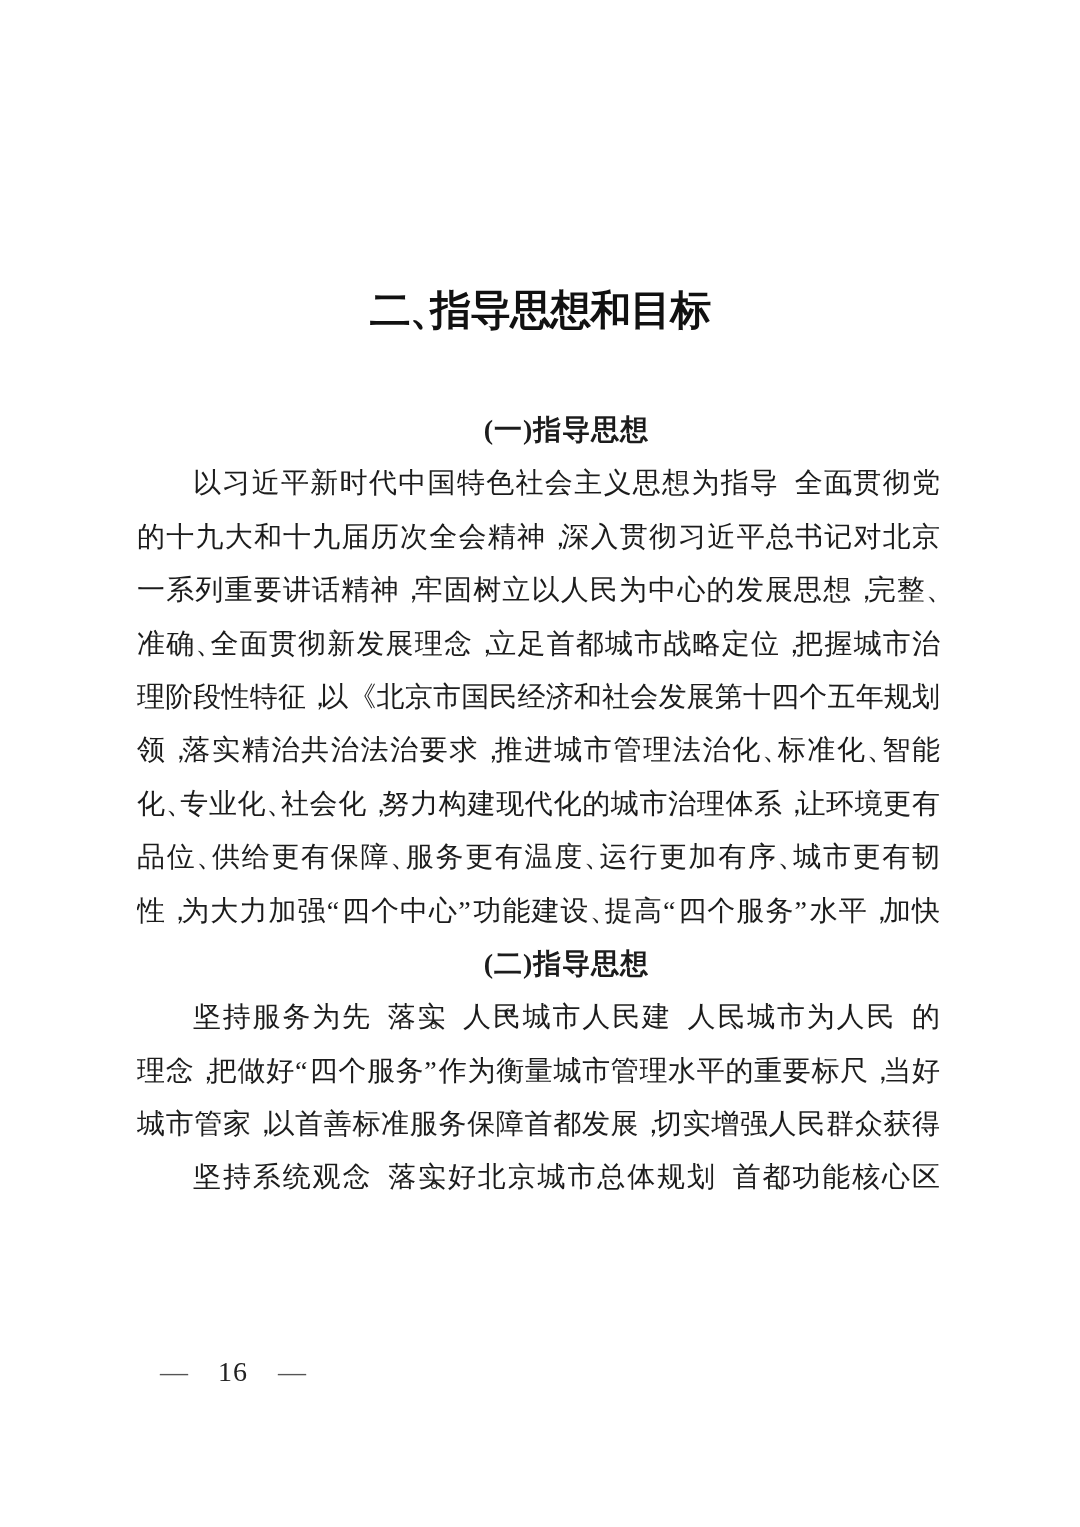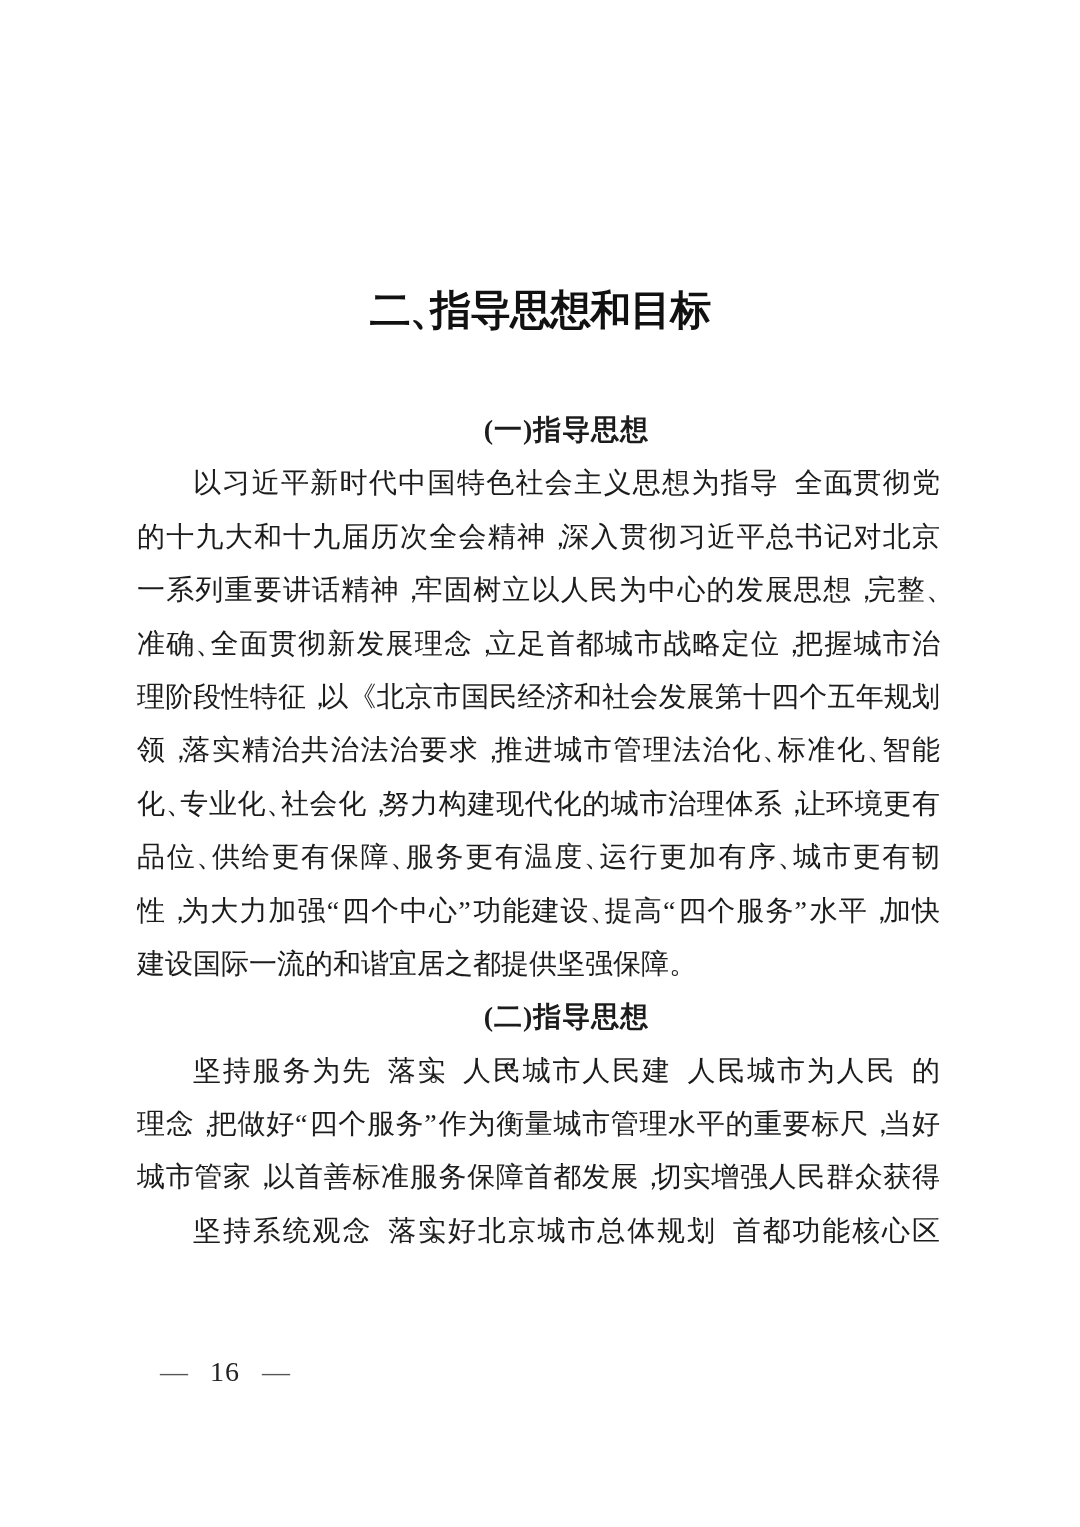--- a/index.html
+++ b/index.html
@@ -51,21 +51,21 @@
   .pn{display:inline-block;width:0.5em;overflow:visible;}
   .footer{
     position:absolute;
     top:1352px;left:160px;
     font-size:28px;
     line-height:40px;
     color:#333;
     white-space:nowrap;
   }
   .footer .dash{color:#555;display:inline-block;}
-  .footer .num{display:inline-block;margin:0 22px;color:#222;letter-spacing:1px;}
+  .footer .num{display:inline-block;margin:0 30px;color:#222;letter-spacing:1px;}
 </style>
 </head>
 <body>
 
 <div class="page">
 
   <div class="doc-title cjk">二<span class="pn">、</span>指导思想和目标</div>
 
   <div class="content">
 
@@ -73,21 +73,20 @@
 
     <div class="row line first cjk">以习近平新时代中国特色社会主义思想为指导<span class="pn">，</span>全面贯彻党</div>
     <div class="row line cjk">的十九大和十九届历次全会精神<span class="pn">，</span>深入贯彻习近平总书记对北京</div>
     <div class="row line cjk">一系列重要讲话精神<span class="pn">，</span>牢固树立以人民为中心的发展思想<span class="pn">，</span>完整<span class="pn">、</span></div>
     <div class="row line cjk">准确<span class="pn">、</span>全面贯彻新发展理念<span class="pn">，</span>立足首都城市战略定位<span class="pn">，</span>把握城市治</div>
     <div class="row line cjk">理阶段性特征<span class="pn">，</span>以《北京市国民经济和社会发展第十四个五年规划</div>
     <div class="row line cjk">领<span class="pn">，</span>落实精治共治法治要求<span class="pn">，</span>推进城市管理法治化<span class="pn">、</span>标准化<span class="pn">、</span>智能</div>
     <div class="row line cjk">化<span class="pn">、</span>专业化<span class="pn">、</span>社会化<span class="pn">，</span>努力构建现代化的城市治理体系<span class="pn">，</span>让环境更有</div>
     <div class="row line cjk">品位<span class="pn">、</span>供给更有保障<span class="pn">、</span>服务更有温度<span class="pn">、</span>运行更加有序<span class="pn">、</span>城市更有韧</div>
     <div class="row line cjk">性<span class="pn">，</span>为大力加强<span class="pn">“</span>四个中心<span class="pn">”</span>功能建设<span class="pn">、</span>提高<span class="pn">“</span>四个服务<span class="pn">”</span>水平<span class="pn">，</span>加快</div>
-    <div class="row line last cjk">建设国际一流的和谐宜居之都提供坚强保障<span class="pn">。</span></div>
 
     <div class="row heading cjk">(二)指导思想</div>
 
     <div class="row line first cjk">坚持服务为先<span class="pn">。</span>落实<span class="pn">“</span>人民城市人民建<span class="pn">、</span>人民城市为人民<span class="pn">”</span>的</div>
     <div class="row line cjk">理念<span class="pn">，</span>把做好<span class="pn">“</span>四个服务<span class="pn">”</span>作为衡量城市管理水平的重要标尺<span class="pn">，</span>当好</div>
     <div class="row line cjk">城市管家<span class="pn">，</span>以首善标准服务保障首都发展<span class="pn">，</span>切实增强人民群众获得</div>
 
     <div class="row line first cjk">坚持系统观念<span class="pn">。</span>落实好北京城市总体规划<span class="pn">、</span>首都功能核心区</div>
   </div>
 

